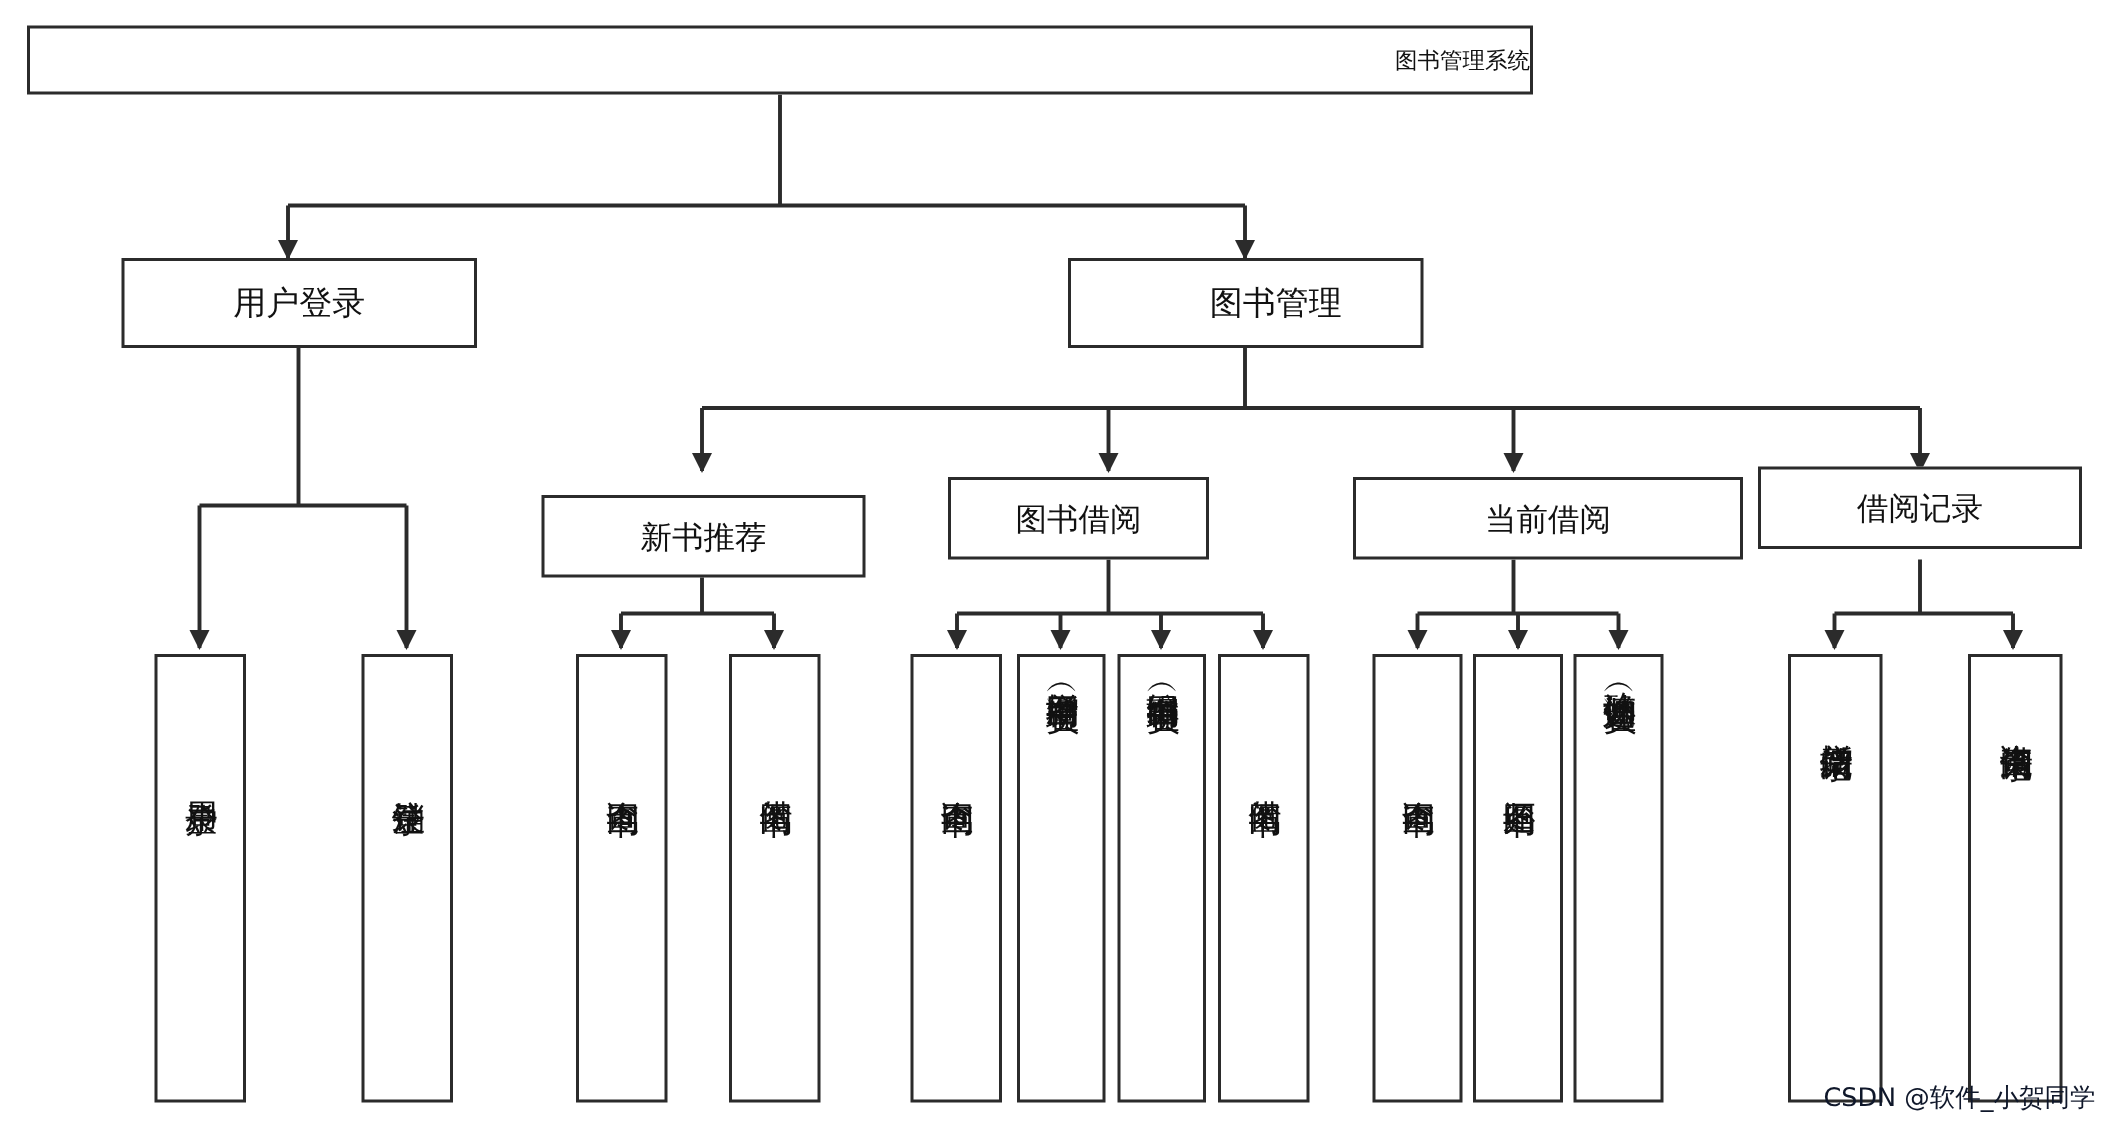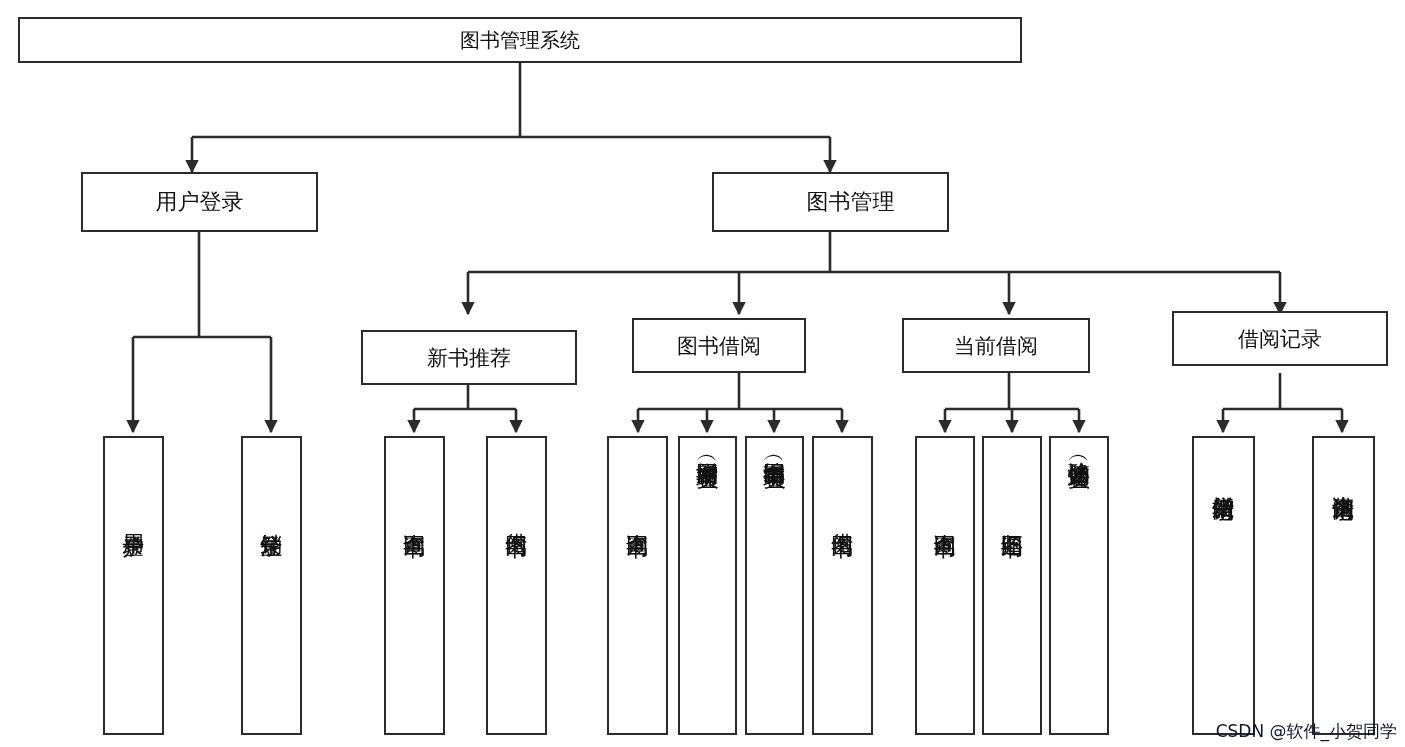--- a/index.html
+++ b/index.html
@@ -29,21 +29,22 @@
     box-sizing: border-box;
     border: 2.5px solid #2b2b2b;
     background: #ffffff;
     display: flex;
     align-items: center;
     justify-content: center;
     color: #111111;
     z-index: 2;
   }
   .node.root {
-    font-size: 20px;
+    font-size: 15px;
+    justify-content: flex-end;
   }
   .node.lvl1 {
     font-size: 22px;
   }
   .node.lvl2 {
     font-size: 21px;
   }
   .node.leaf {
     align-items: flex-start;
     justify-content: center;
@@ -134,21 +135,21 @@
   <div class="node lvl1" style="left:712px; top:172px; width:237px; height:60px;padding-left:40px;">
     <span>图书管理</span>
   </div>
 
   <div class="node lvl2" style="left:361px; top:330px; width:216px; height:55px;">
     <span>新书推荐</span>
   </div>
   <div class="node lvl2" style="left:632px; top:318px; width:174px; height:55px;">
     <span>图书借阅</span>
   </div>
-  <div class="node lvl2" style="left:902px; top:318px; width:188px; height:55px;">
+  <div class="node lvl2" style="left:902px; top:318px; width:260px; height:55px;">
     <span>当前借阅</span>
   </div>
   <div class="node lvl2" style="left:1172px; top:311px; width:216px; height:55px;">
     <span>借阅记录</span>
   </div>
 
   <div class="node leaf" style="left:103px; top:436px; width:61px; height:299px; padding-top:78px;">
     <span class="vtext">用户登录</span>
   </div>
   <div class="node leaf" style="left:241px; top:436px; width:61px; height:299px; padding-top:78px;">

